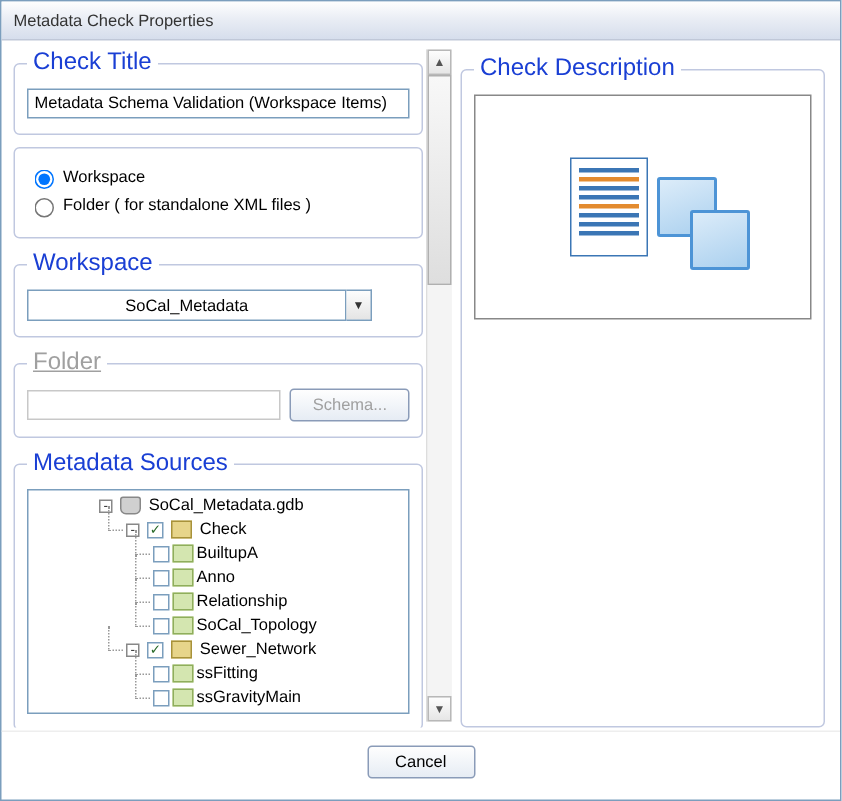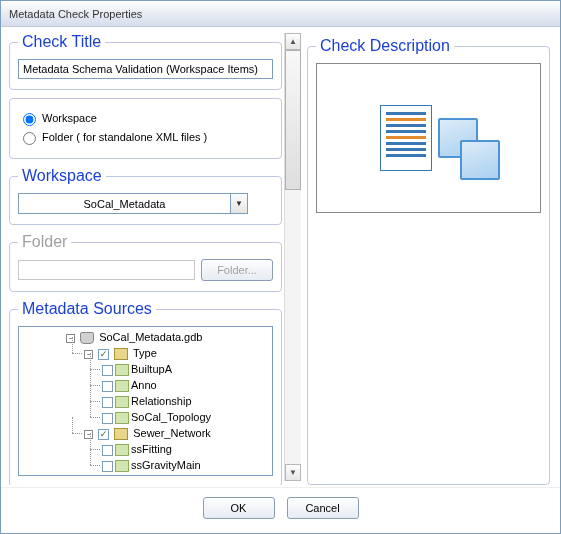--- a/index.html
+++ b/index.html
@@ -61,21 +61,21 @@
   .right-col {
     flex: 1;
     padding: 8px 8px 4px 4px;
   }
   fieldset {
     border: 1px solid #c0c8e0;
     border-radius: 4px;
     margin: 0 0 8px 0;
     padding: 8px 8px 10px 8px;
   }
-  fieldset.disabled legend { color: #a0a0a0; }
+  fieldset.disabled legend { color: #a0a0a0; text-decoration: underline; }
   fieldset.disabled { color:#a0a0a0; }
   legend {
     color: #1a3fd4;
     padding: 0 4px;
     font-size: 16px;
   }
   .text-input {
     width: 100%;
     height: 20px;
     border: 1px solid #7b9ebd;
@@ -217,38 +217,38 @@
           <div class="combo-btn">
             <span>▼</span>
           </div>
         </div>
       </fieldset>
 
       <fieldset class="disabled">
         <legend>Folder</legend>
         <div class="folder-row">
           <input class="text-input" type="text" disabled="" style="flex: 1 1 0%;" value="">
-          <button class="btn" disabled="">Folder...</button>
+          <button class="btn" disabled="">Schema...</button>
         </div>
       </fieldset>
 
       <fieldset style="margin-bottom:0">
         <legend>Metadata Sources</legend>
         <div class="tree-box tree">
           <ul>
             <li>
               <span class="exp">-</span>
               <span class="ico db"></span>
               <span>SoCal_Metadata.gdb</span>
               <ul>
                 <li>
                   <span class="exp">-</span>
                   <span class="chk">✓</span>
                   <span class="ico ds"></span>
-                  <span>Type</span>
+                  <span>Check</span>
                   <ul>
                     <li><span class="chk"></span><span class="ico fc"></span><span>BuiltupA</span></li>
                     <li><span class="chk"></span><span class="ico fc"></span><span>Anno</span></li>
                     <li><span class="chk"></span><span class="ico fc"></span><span>Relationship</span></li>
                     <li><span class="chk"></span><span class="ico fc"></span><span>SoCal_Topology</span></li>
                   </ul>
                 </li>
                 <li>
                   <span class="exp">-</span>
                   <span class="chk">✓</span>
@@ -295,15 +295,14 @@
             <div class="sq"></div>
               <div class="sq"></div>
           </div>
         </div>
       </div>
     </fieldset>
   </div>
 </div>
 
 <div class="footer">
-  <button class="btn">OK</button>
   <button class="btn">Cancel</button>
 </div>
 
 </body></html>

